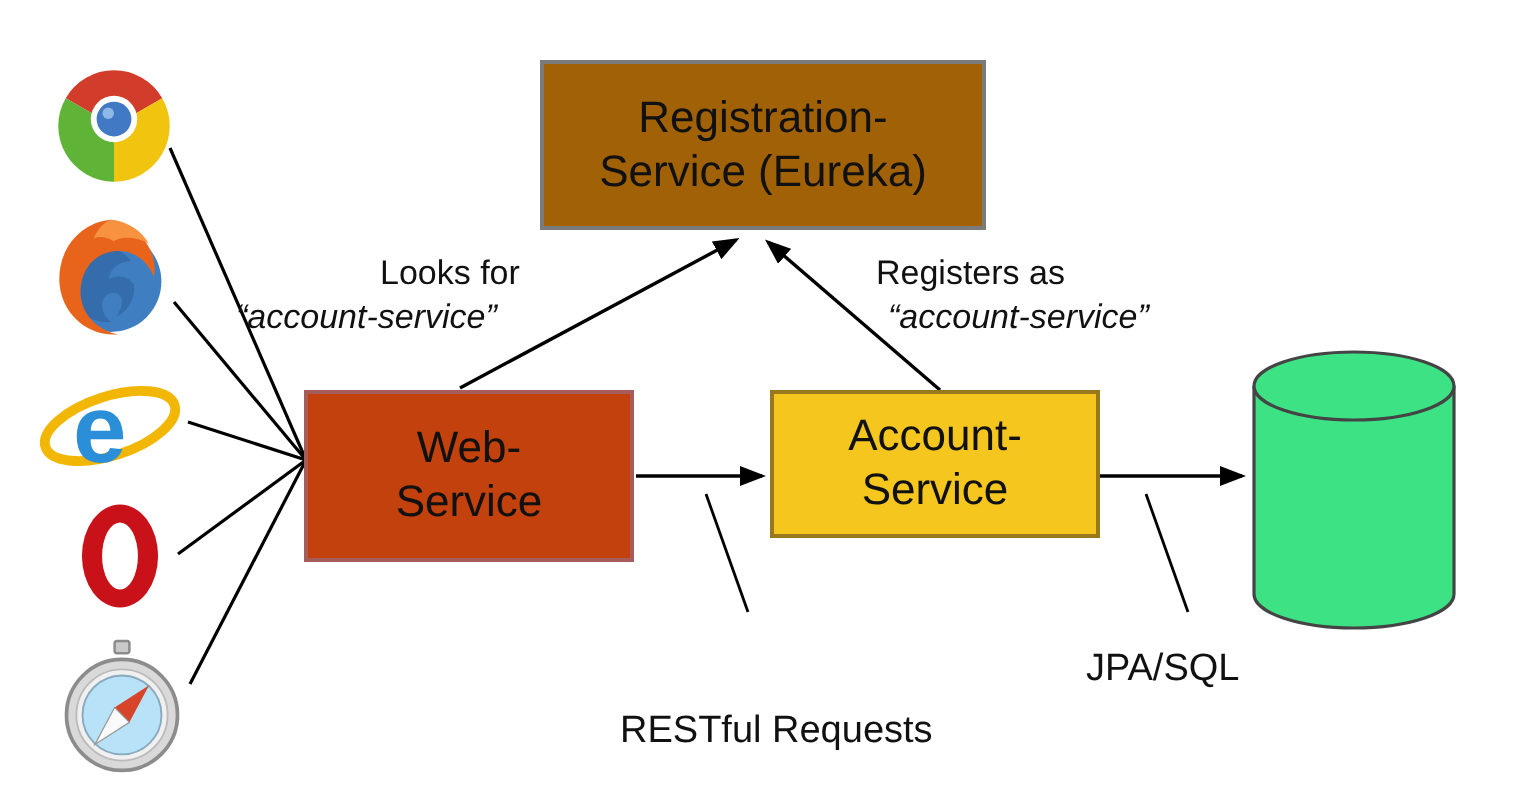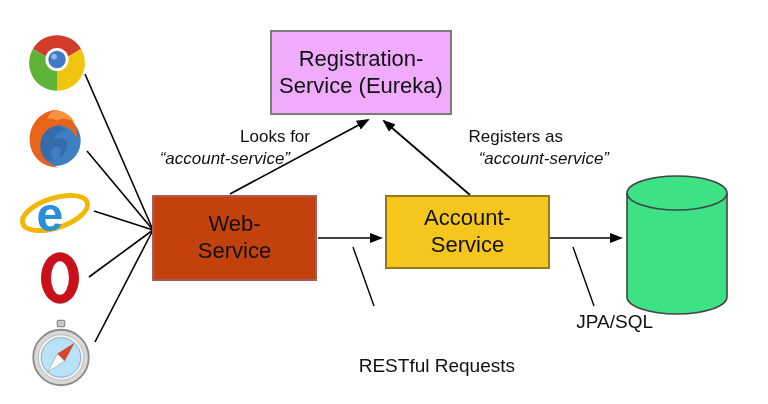--- a/index.html
+++ b/index.html
@@ -6,21 +6,21 @@
   .stage{
     position:relative;width:768px;height:404px;background:#fff;overflow:hidden;
     font-family:"Liberation Sans",sans-serif;color:#111;
   }
   .wires{position:absolute;left:0;top:0;z-index:1;}
   .node{
     position:absolute;z-index:2;display:flex;flex-direction:column;
     align-items:center;justify-content:center;text-align:center;
     font-size:22px;line-height:1.22;border:2px solid #888;box-sizing:border-box;
   }
-  .lbl{position:absolute;z-index:2;text-align:right;font-size:17px;line-height:1.2;}
+  .lbl{position:absolute;z-index:2;text-align:left;font-size:17px;line-height:1.2;}
   .lbl.big{font-size:19px;}
   .lbl .it, .lbl.it{font-style:italic;}
   .dbl{
     position:absolute;z-index:3;text-align:center;font-size:19px;font-weight:bold;
     font-style:italic;line-height:1.4;
   }
   .bicon{position:absolute;z-index:2;}
   .bicon svg{display:block;}
 </style>
 </head>
@@ -54,21 +54,21 @@
       <line x1="353" y1="247" x2="374" y2="306"></line>
       <line x1="573" y1="247" x2="594" y2="306"></line>
     </g>
 
     <g>
       <path d="M627,193 L627,297 A50,17 0 0 0 727,297 L727,193" stroke="#444444" stroke-width="1.6" fill="#3de285"></path>
       <ellipse cx="677" cy="193" rx="50" ry="17" stroke="#444444" stroke-width="1.6" fill="#3de285"></ellipse>
     </g>
   </svg>
 
-  <div class="node" style="left: 270px; top: 30px; width: 182px; height: 85px; background-color: #f0abfc; border-color: rgb(123, 123, 123);">
+  <div class="node" style="left: 270px; top: 30px; width: 223px; height: 85px; background-color: #a16207; border-color: rgb(123, 123, 123);">
     <div>Registration-</div>
     <div>Service (Eureka)</div>
   </div>
 
   <div class="node" style="left: 152px; top: 195px; width: 165px; height: 86px; background-color: #c2410c; border-color: rgb(168, 93, 93);">
     <div>Web-</div>
     <div>Service</div>
   </div>
 
   <div class="node" style="left: 385px; top: 195px; width: 165px; height: 74px; background-color: rgb(245, 198, 30); border-color: rgb(151, 120, 28);">
@@ -79,21 +79,21 @@
   <div class="dbl" style="left:627px;top:217px;width:100px;">
   </div>
 
   <div class="lbl" style="left:190px;top:127px;width:120px;">Looks for</div>
   <div class="lbl it" style="left:118px;top:149px;width:172px;">“account-service”</div>
 
   <div class="lbl" style="left:438px;top:127px;width:125px;">Registers as</div>
   <div class="lbl it" style="left:444px;top:149px;width:165px;">“account-service”</div>
 
   <div class="lbl big" style="left:310px;top:311px;width:205px;margin-top:44px;">RESTful Requests</div>
-  <div class="lbl big" style="left:543px;top:311px;width:110px;">JPA/SQL</div>
+  <div class="lbl big" style="left:543px;top:324px;width:110px;">JPA/SQL</div>
 
   <div class="bicon" style="left:28px;top:34px;">
     <svg width="58" height="58" viewBox="0 0 100 100">
       <path d="M50,50 L8.4,26 A48,48 0 0 1 91.6,26 Z" fill="#d23c2a"></path>
       <path d="M50,50 L91.6,26 A48,48 0 0 1 50,98 Z" fill="#f1c40f"></path>
       <path d="M50,50 L50,98 A48,48 0 0 1 8.4,26 Z" fill="#5fb336"></path>
       <circle cx="50" cy="44" r="20" fill="#fff"></circle>
       <circle cx="50" cy="44" r="15" fill="#4179c4"></circle>
       <circle cx="45" cy="39" r="5" fill="#8fb8e8"></circle>
     </svg>

